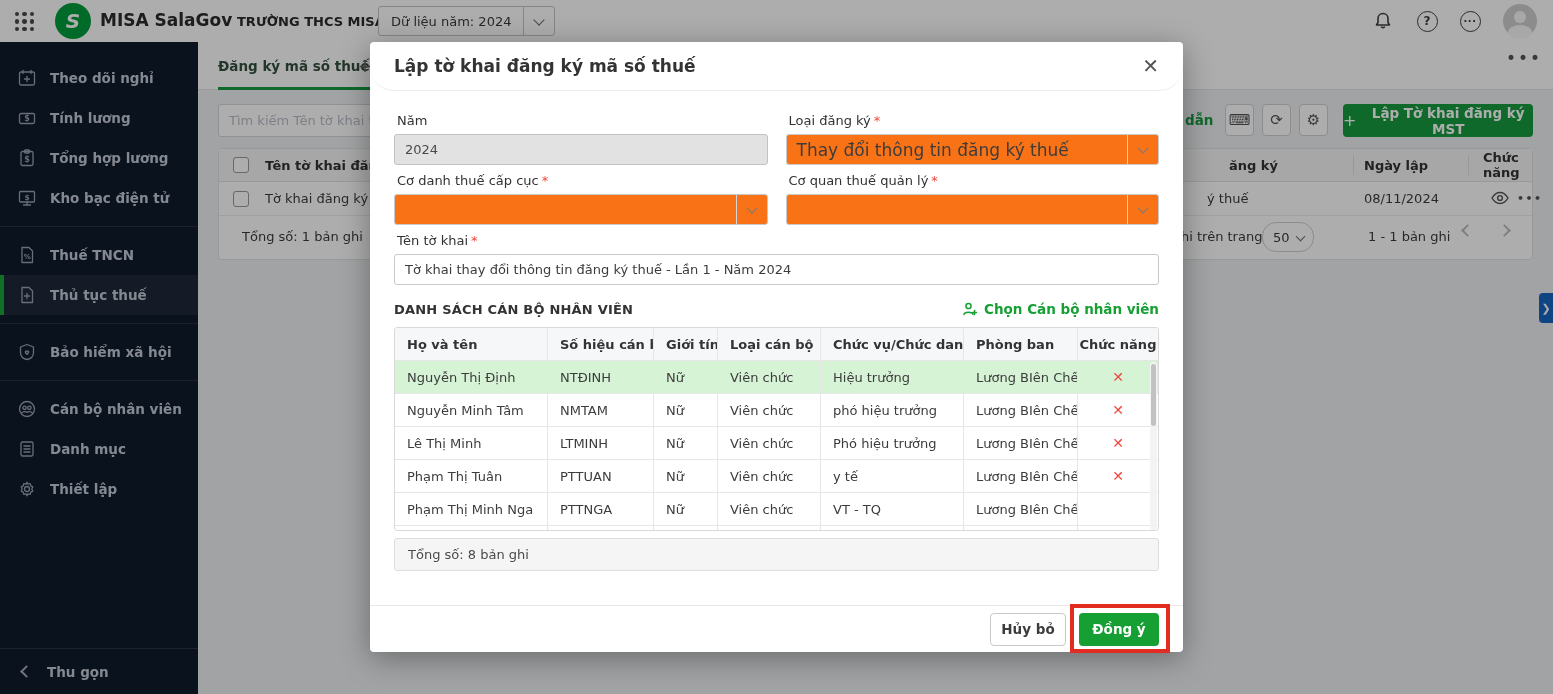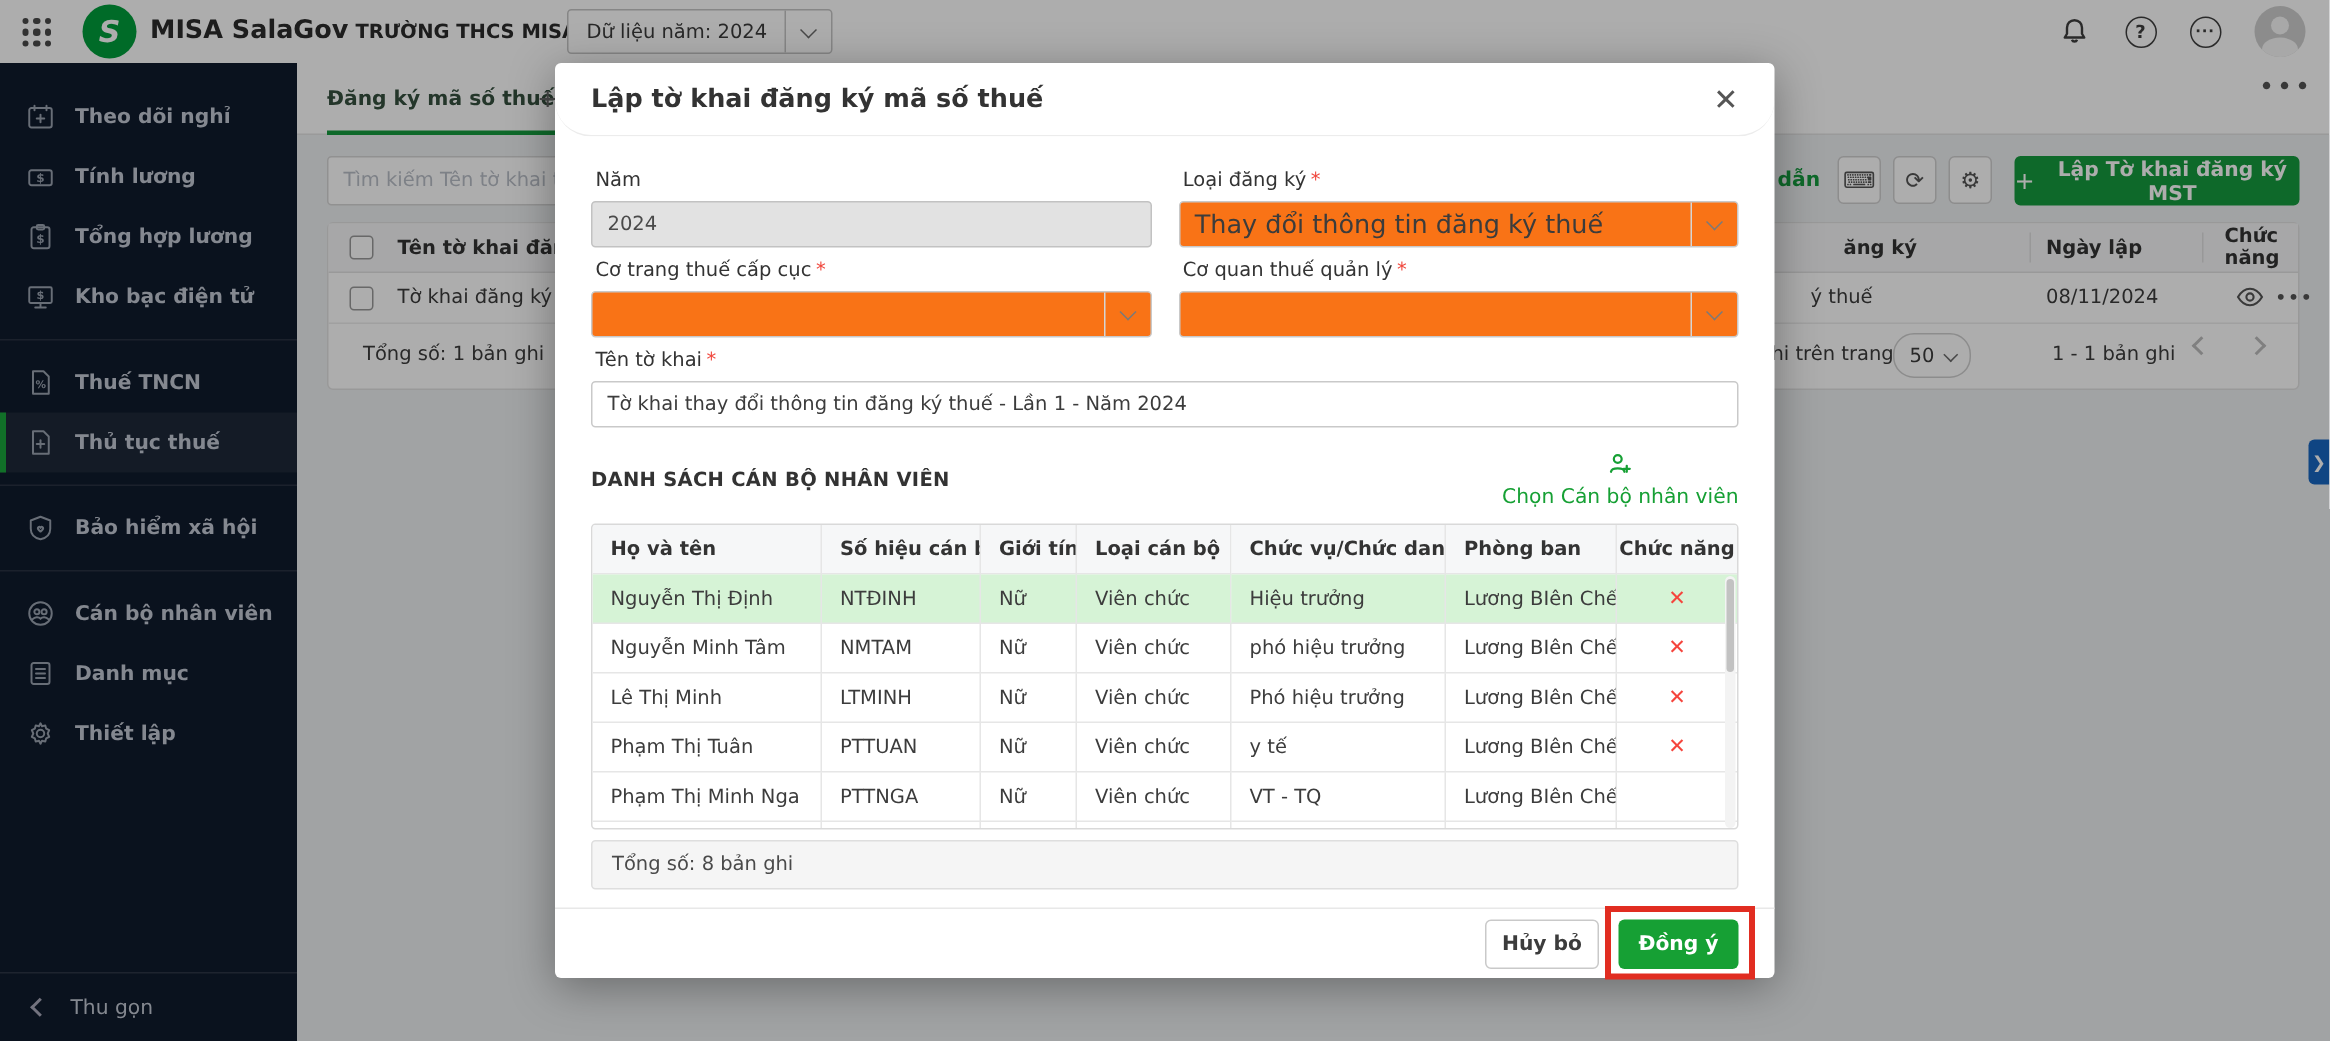--- a/index.html
+++ b/index.html
@@ -39,21 +39,21 @@
   .sgroup.first { padding-top:16px; }
   .sgroup.last { border-bottom:none; }
   .sitem { height:40px; display:flex; align-items:center; padding-left:17px; color:#c3c9d4;
     font-size:13.5px; font-weight:600; cursor:pointer; position:relative; }
   .sitem .ic { width:20px; height:20px; margin-right:13px; display:flex; align-items:center; justify-content:center; }
   .sitem svg { stroke:#9aa3b0; fill:none; stroke-width:1.3; stroke-linecap:round; stroke-linejoin:round; }
   .sitem svg text { stroke:none; fill:#9aa3b0; font-weight:700; }
   .sitem.active { background:rgba(255,255,255,.06); }
   .sitem.active::before { content:""; position:absolute; left:0; top:0; bottom:0; width:4px; background:#1aa53c; }
   .collapse { position:absolute; left:0; bottom:0; width:198px; height:46px; border-top:1px solid rgba(255,255,255,.12);
-    display:flex; align-items:center; padding-left:22px; color:#c3c9d4; font-size:13.5px; font-weight:400; cursor:pointer; }
+    display:flex; align-items:center; padding-left:22px; color:#c3c9d4; font-size:13.5px; font-weight:700; cursor:pointer; }
   .collapse .arr { width:9px; height:9px; border-left:2px solid #aab; border-bottom:2px solid #aab;
     transform:rotate(45deg); margin-right:16px; }
 
   
   .content { position:absolute; left:198px; top:42px; width:1355px; height:652px; background:#eef0f2; z-index:1; }
   .tabbar { position:absolute; left:0; top:0; width:1355px; height:48px; background:#fff; border-bottom:1px solid #e4e4e4; }
   .tab { position:absolute; left:20px; top:0; height:48px; line-height:48px; font-size:13.5px; font-weight:600; color:#35503f; cursor:pointer; }
   .tab::after { content:""; position:absolute; left:0; right:0; bottom:0; height:3px; background:#169b3f; }
   .tab-add { position:absolute; left:160px; top:14px; font-size:17px; color:#6a6a6a; cursor:pointer; }
   .page-more { position:absolute; left:1308px; top:6px; font-size:17px; letter-spacing:2px; color:#555; cursor:pointer; }
@@ -111,21 +111,21 @@
   .fselect { height:31px; border:1px solid #c9c9c9; border-radius:3px; background:#f97316; display:flex;
     align-items:center; font-size:17px; color:#3c3c3c; cursor:pointer; }
   .fselect .val { flex:1; padding-left:10px; white-space:nowrap; overflow:hidden; }
   .fselect .sep { width:1px; align-self:stretch; background:#d5d5d5; }
   .fselect .chevbox { width:30px; display:flex; align-items:center; justify-content:center; flex:none; }
   .fselect .chev { margin-top:-3px; border-color:#7a7a7a; }
   .redact { height:15px; width:78%; background:#d9d9d9; border-radius:2px; filter:blur(2px); margin-left:10px; }
 
   .staff-head { display:flex; justify-content:space-between; align-items:center; margin:16px 0 10px;text-align:center; }
   .staff-title { font-size:13px; font-weight:700; color:#333; letter-spacing:.2px; }
-  .choose-link { display:flex; align-items:center; gap:6px; color:#16a034; font-size:13.5px; font-weight:400; cursor:pointer;flex-direction:column; }
+  .choose-link { display:flex; align-items:center; gap:6px; color:#16a034; font-size:13.5px; font-weight:700; cursor:pointer; }
   .choose-link svg { stroke:#16a034; fill:none; stroke-width:1.5; stroke-linecap:round; }
 
   .staff-table { border:1px solid #d9d9d9; border-radius:3px; height:204px; overflow:hidden; position:relative; }
   .strow { display:grid; grid-template-columns:153px 106px 64px 103px 143px 114px 1fr; }
   .strow > div { padding:0 12px; height:33px; display:flex; align-items:center; font-size:13px; color:#3c3c3c;
     border-right:1px solid #e6e6e6; border-bottom:1px solid #e6e6e6; white-space:nowrap; overflow:hidden; }
   .strow > div:last-child { border-right:none; justify-content:center; }
   .strow.head > div { background:#f6f7f8; font-weight:700; color:#333; }
   .strow.sel > div { background:#d6f3d6; }
   .del-x { color:#f5453d; font-weight:700; font-size:14px; cursor:pointer; }
@@ -392,21 +392,21 @@
             <span class="chevbox">
                 <span class="chev"></span>
               </span>
           </div>
         </div>
       </div>
 
       <div class="frow">
         <div class="fcol">
           <div class="flabel">
-            <span>Cơ trang thuế cấp cục</span><span class="req">*</span>
+            <span>Cơ danh thuế cấp cục</span><span class="req">*</span>
           </div>
           <div class="fselect">
             <span class="val"><span class="redact"></span></span>
             <span class="sep"></span>
             <span class="chevbox">
                 <span class="chev"></span>
               </span>
           </div>
         </div>
         <div class="fcol">

